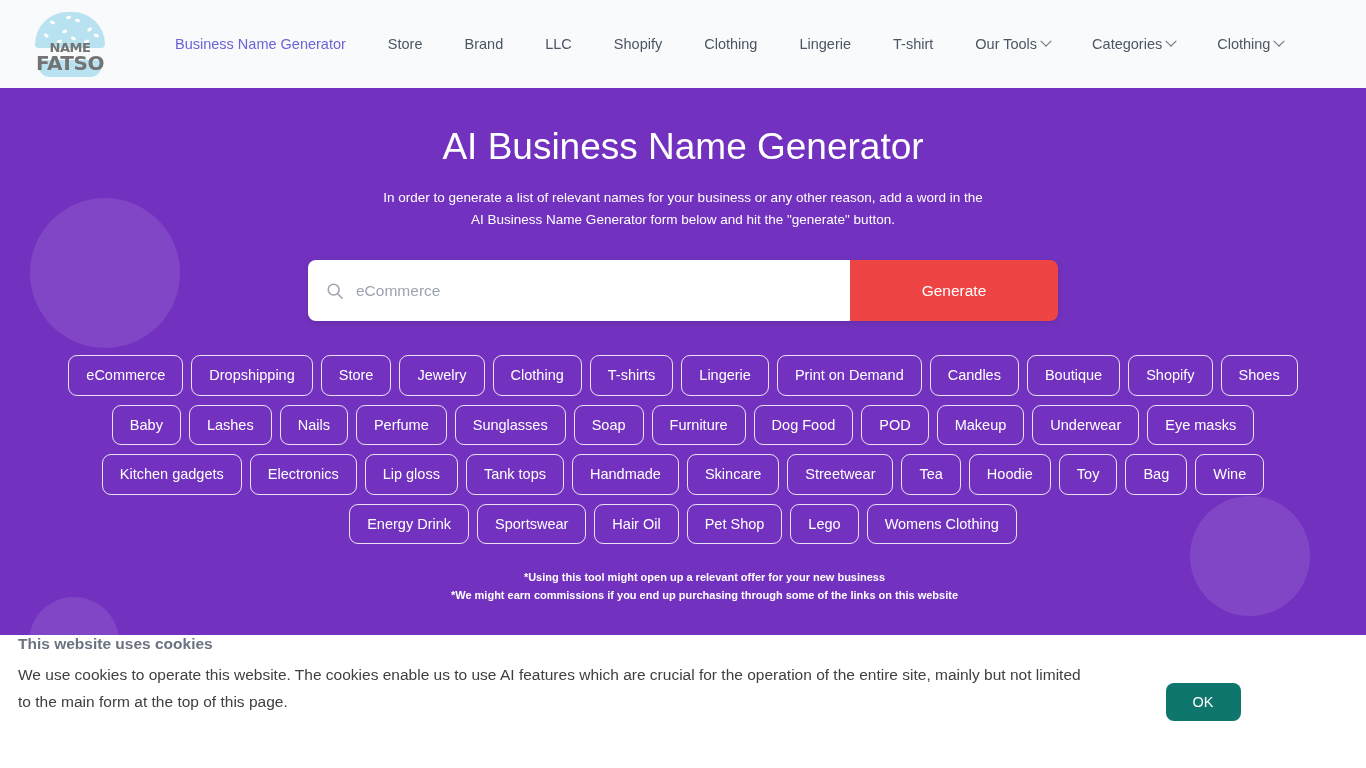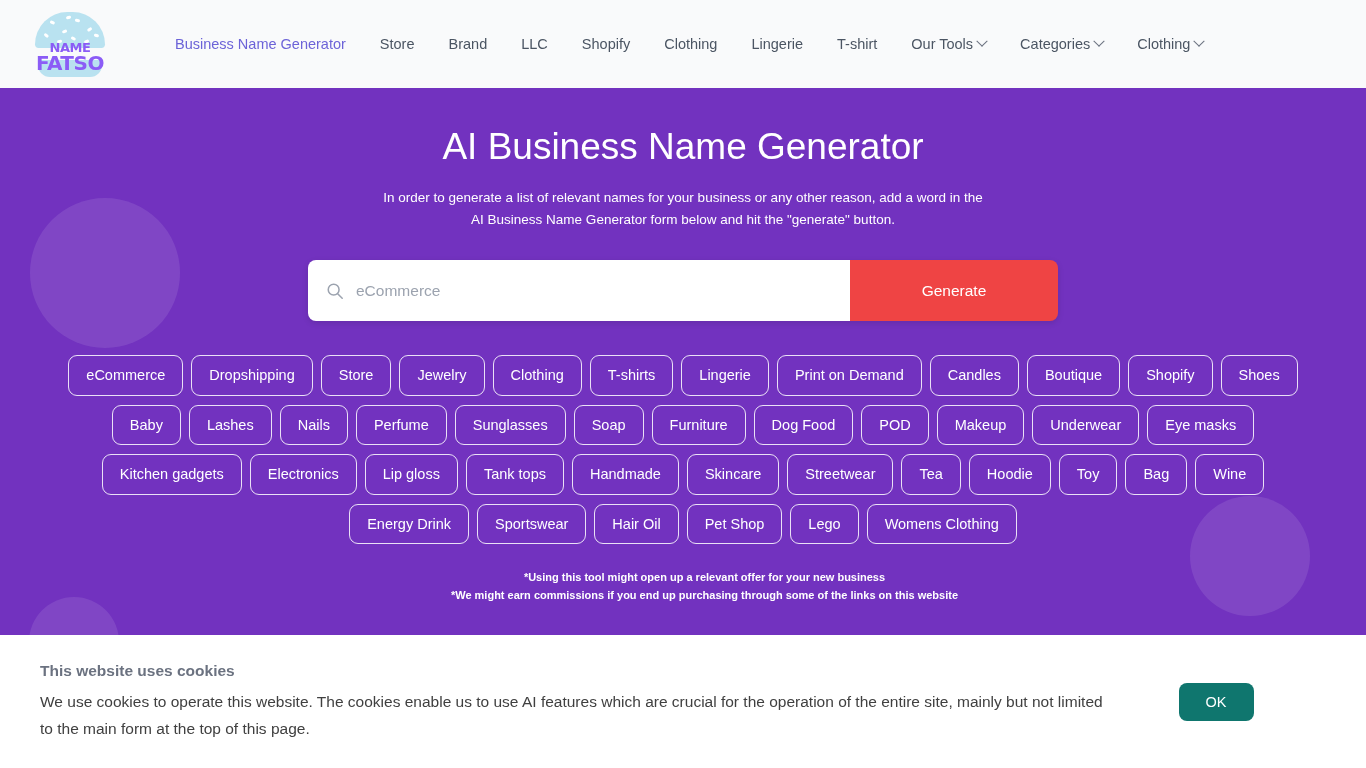--- a/index.html
+++ b/index.html
@@ -54,34 +54,34 @@
     left: 8px; bottom: 3px;
     width: 64px; height: 17px;
     background: #b9e2f0;
     border-radius: 3px 3px 12px 12px;
   }
   .logo .brand-text {
     position: absolute;
     left: 0; top: 33px;
     width: 80px;
     text-align: center;
-    color: #8b5cf6;
+    color: #737373;
     font-family: "DejaVu Sans", sans-serif;
     font-weight: bold;
     line-height: 1;
     letter-spacing: -0.5px;
     z-index: 2;
   }
   .logo .brand-text .l1 { font-size: 13px; display:block; }
   .logo .brand-text .l2 { font-size: 20px; display:block; margin-top: -1px; }
 
   .nav {
     display: flex;
     align-items: center;
-    gap: 0px;
+    gap: 8px;
     flex-wrap: nowrap;
   }
   .nav-item {
     font-size: 14.5px;
     color: #4b5563;
     white-space: nowrap;
     padding: 6px 17px;
     cursor: pointer;
     display: inline-flex;
     align-items: center;
@@ -212,22 +212,21 @@
   }
 
   
   .cookie {
     position: absolute;
     left: 0; bottom: 0;
     width: 1366px;
     height: 133px;
     background: #ffffff;
     display: flex;
-    align-items: center;
-    padding: 0 40px;
+    padding: 0 18px;
     z-index: 50;
   }
   .cookie-text { flex: 1; max-width: 1075px; }
   .cookie-title {
     font-size: 15.5px;
     font-weight: bold;
     color: #6b7280;
     margin-bottom: 8px;
   }
   .cookie-body {

